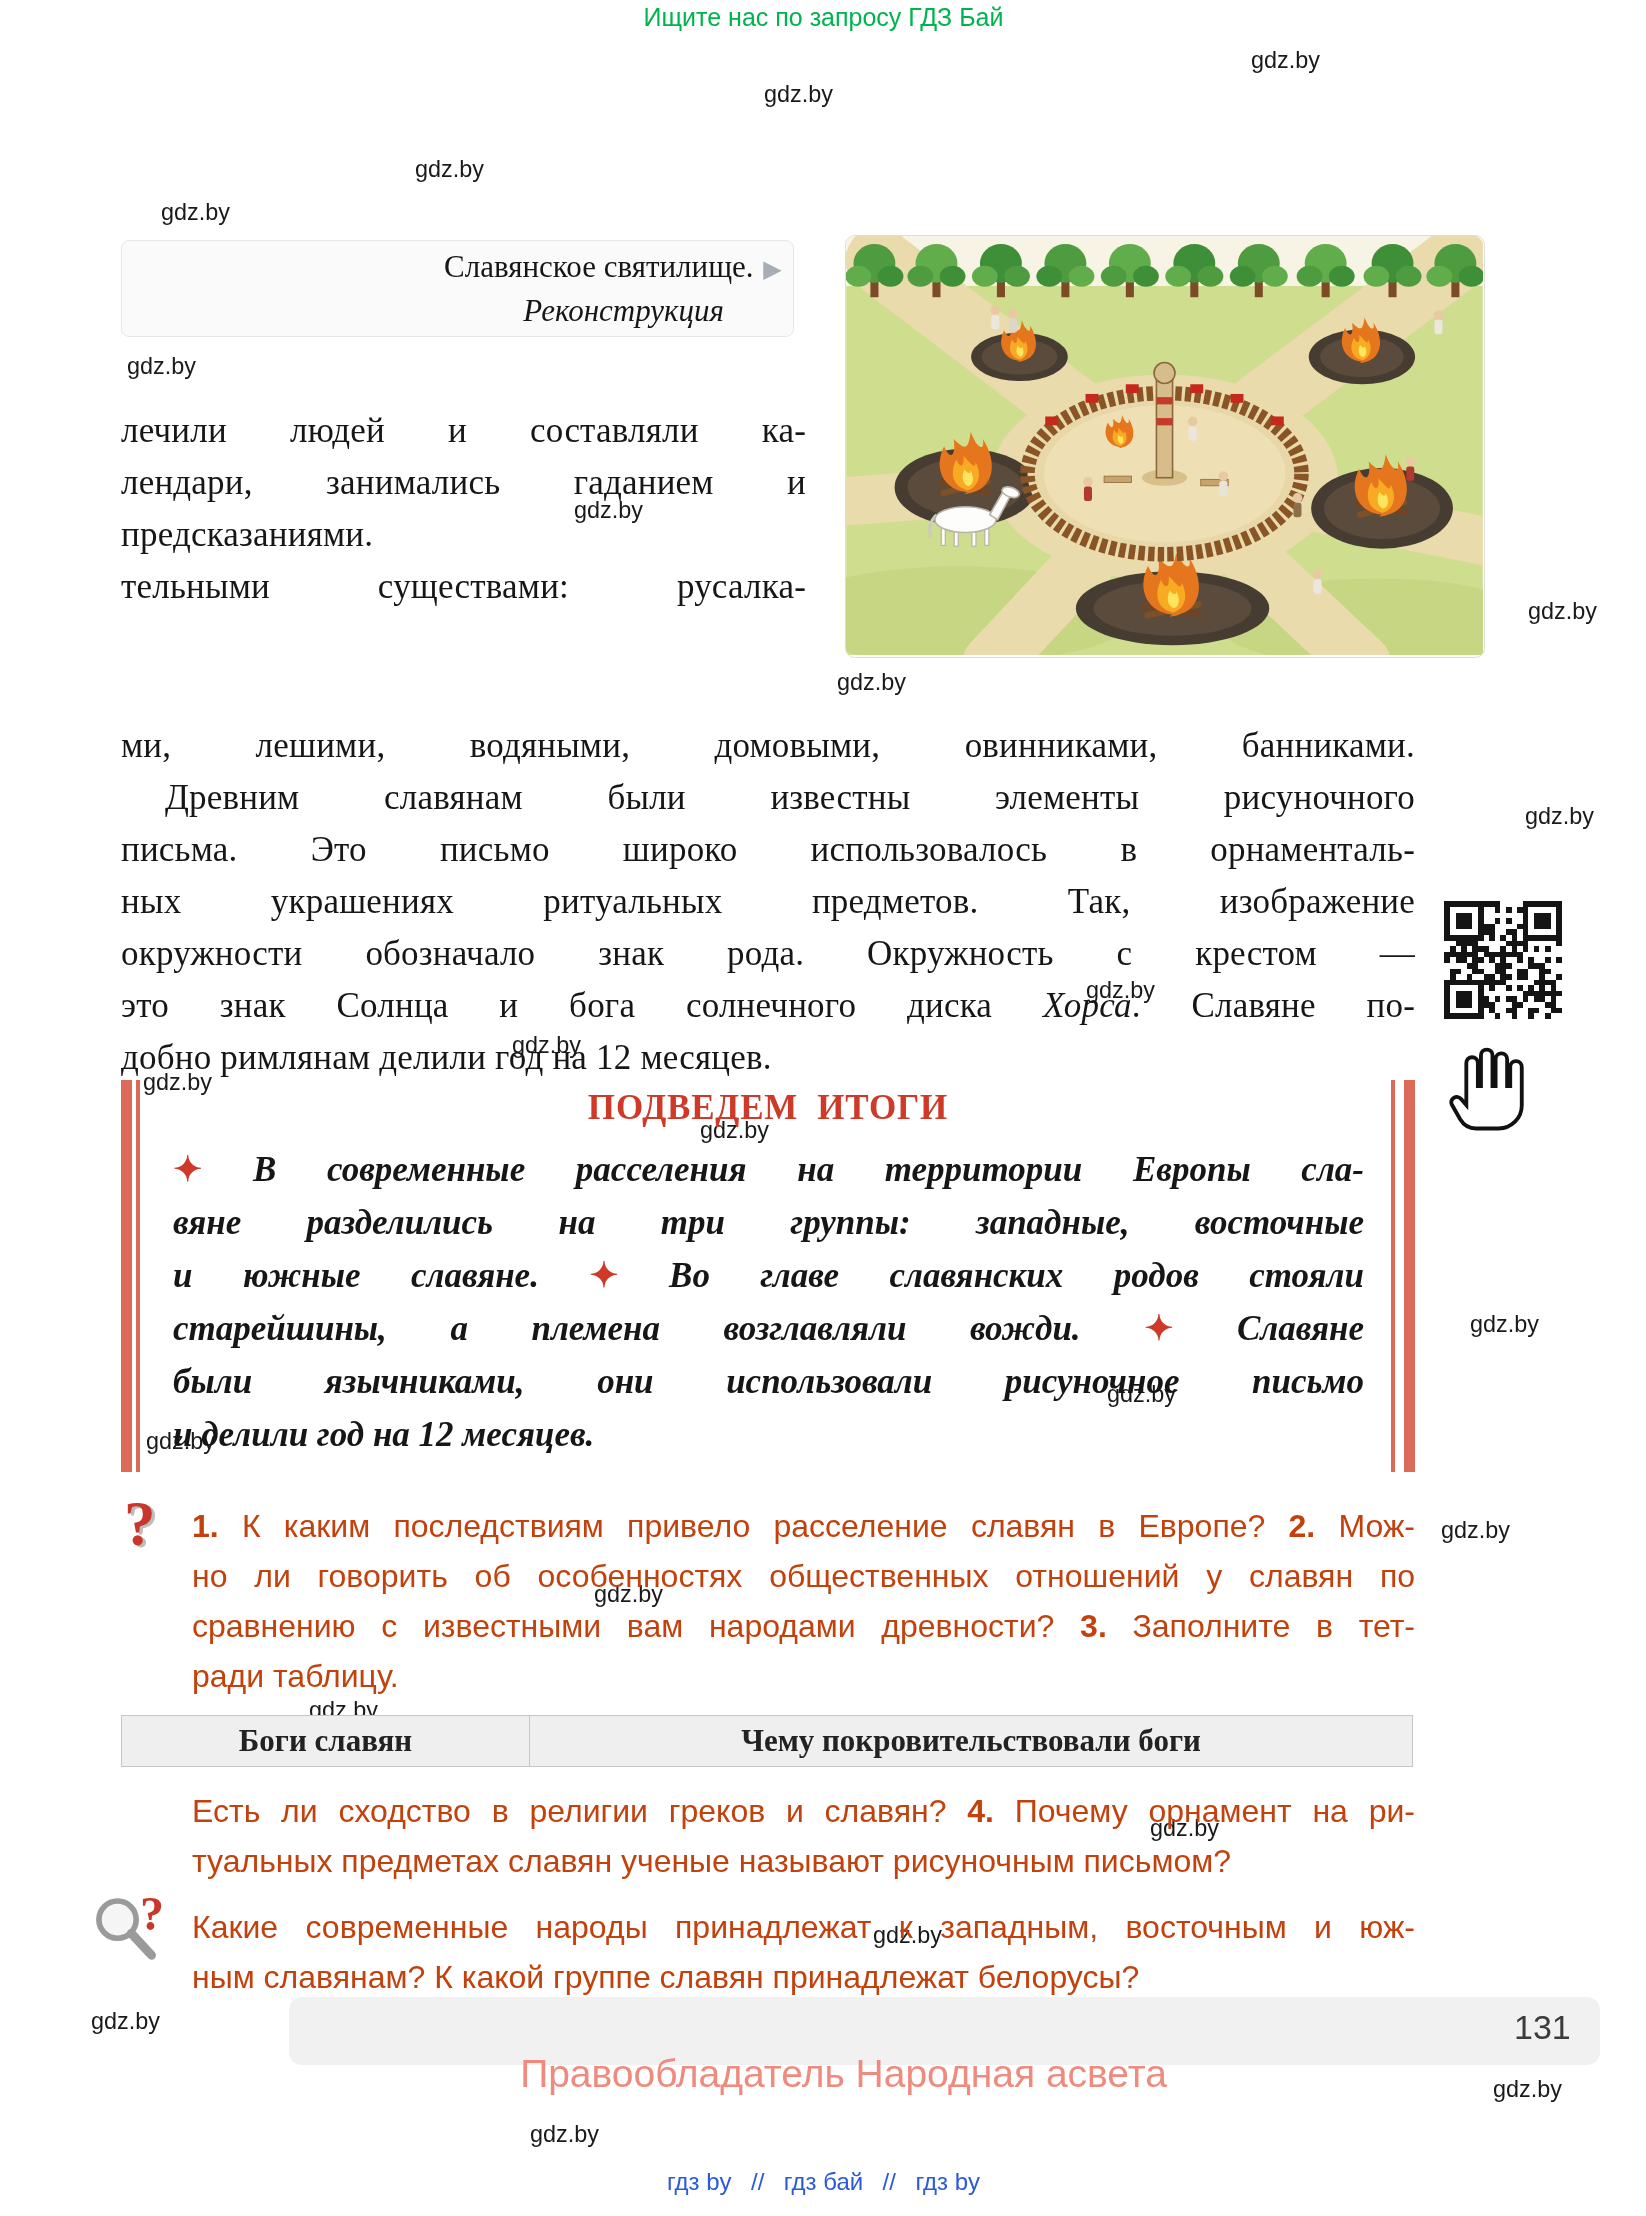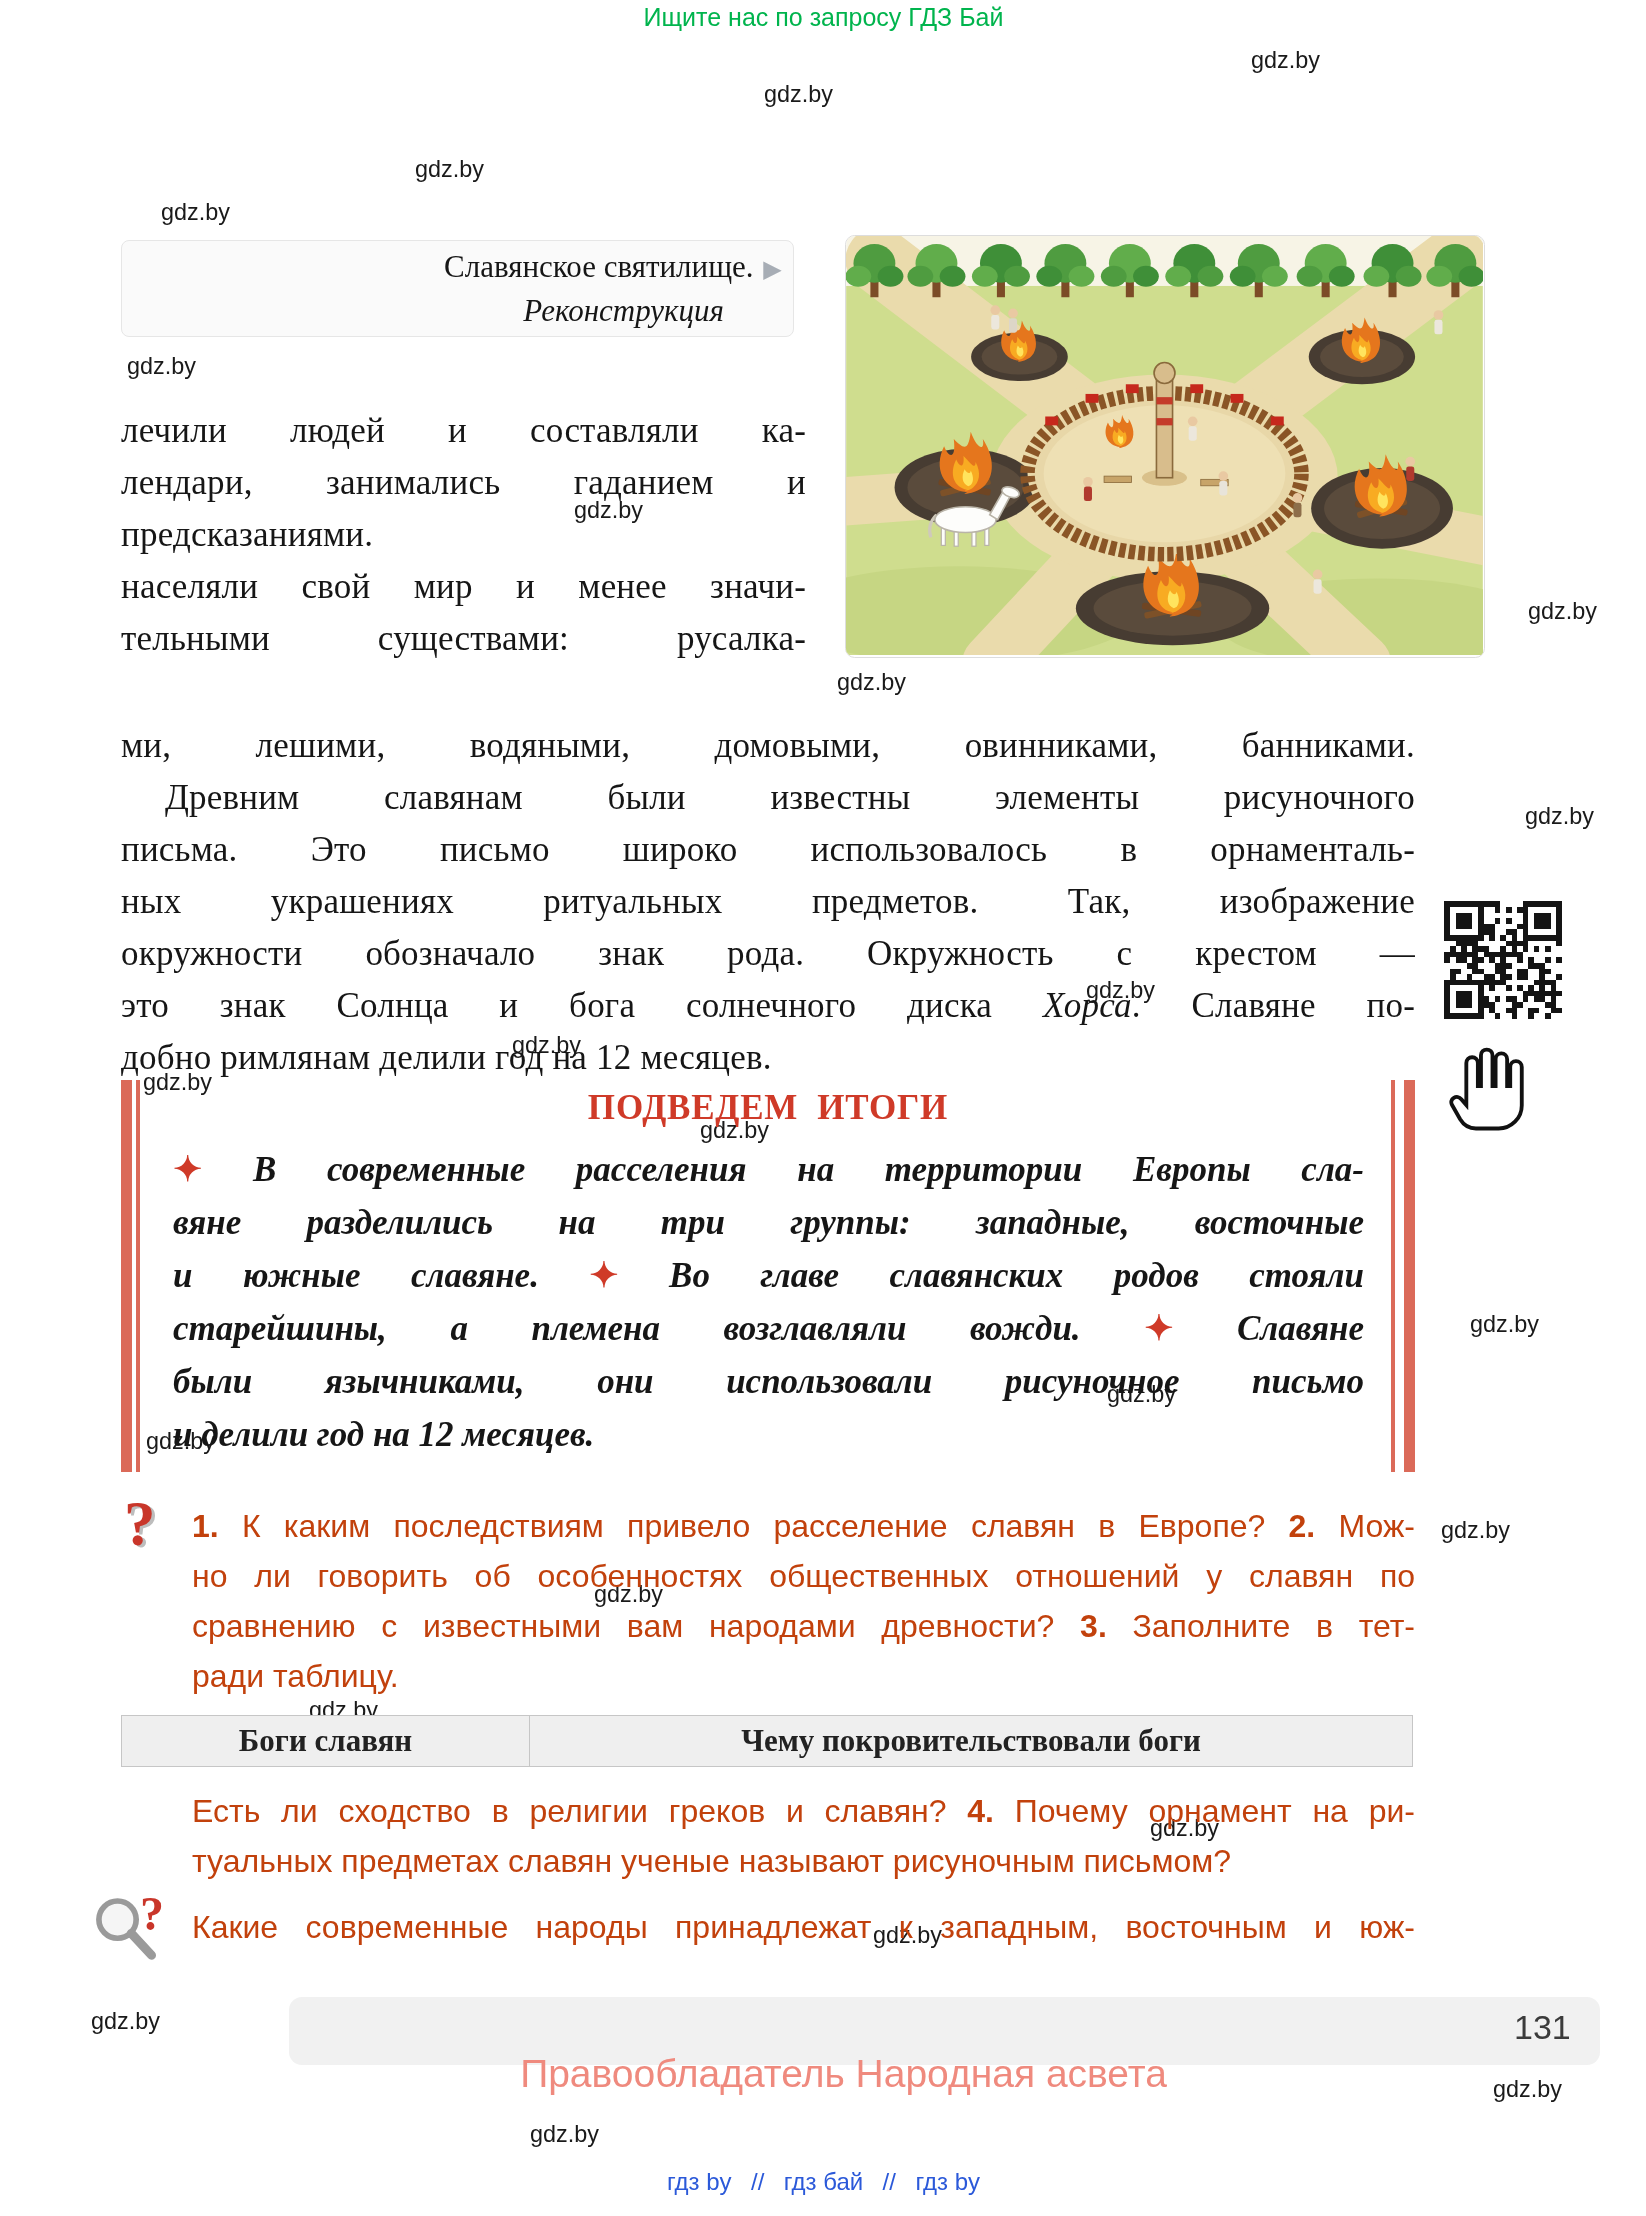--- a/index.html
+++ b/index.html
@@ -305,21 +305,20 @@
             <ellipse cx="20" cy="50" rx="16" ry="13" fill="#3f8f38"></ellipse>
           </g>
       </g>
     </svg>
   </figure>
 
   <div class="block" style="left:121px;top:405px;width:685px">
     <div class="line">лечили людей и составляли ка-</div>
     <div class="line">лендари, занимались гаданием и</div>
     <div class="line last">предсказаниями.</div>
-    <div class="line">населяли свой мир и менее значи-</div>
     <div class="line">тельными существами: русалка-</div>
   </div>
 
   <div class="block" style="left:121px;top:720px;width:1294px">
     <div class="line">ми, лешими, водяными, домовыми, овинниками, банниками.</div>
     <div class="line indent">Древним славянам были известны элементы рисуночного</div>
     <div class="line">письма. Это письмо широко использовалось в орнаменталь-</div>
     <div class="line">ных украшениях ритуальных предметов. Так, изображение</div>
     <div class="line">окружности обозначало знак рода. Окружность с крестом —</div>
     <div class="line"><span>это знак Солнца и бога солнечного диска </span><span class="it">Хорса</span><span>. Славяне по-</span></div>
@@ -807,20 +806,21 @@
 
   <div class="magni">
     <svg width="81" height="73" viewBox="0 0 100 90">
       <circle cx="34" cy="34" r="23" fill="#f5f5f5" stroke="#9a9a9a" stroke-width="7"></circle>
       <line x1="51" y1="51" x2="76" y2="78" stroke="#9a9a9a" stroke-width="11" stroke-linecap="round"></line>
     </svg>
     <span class="q">?</span>
   </div>
   <div class="block" style="left:192px;top:1902px;width:1223px">
     <div class="sline">Какие современные народы принадлежат к западным, восточным и юж-</div>
+    <div class="sline last">ным славянам? К какой группе славян принадлежат белорусы?</div>
   </div>
 
   <div class="pagebar"></div>
   <div class="pagenum">131</div>
   <div class="pub">Правообладатель Народная асвета</div>
   <div class="links">
     <span>гдз by</span>
     <span>//</span>
     <span>гдз бай</span>
     <span>//</span>

